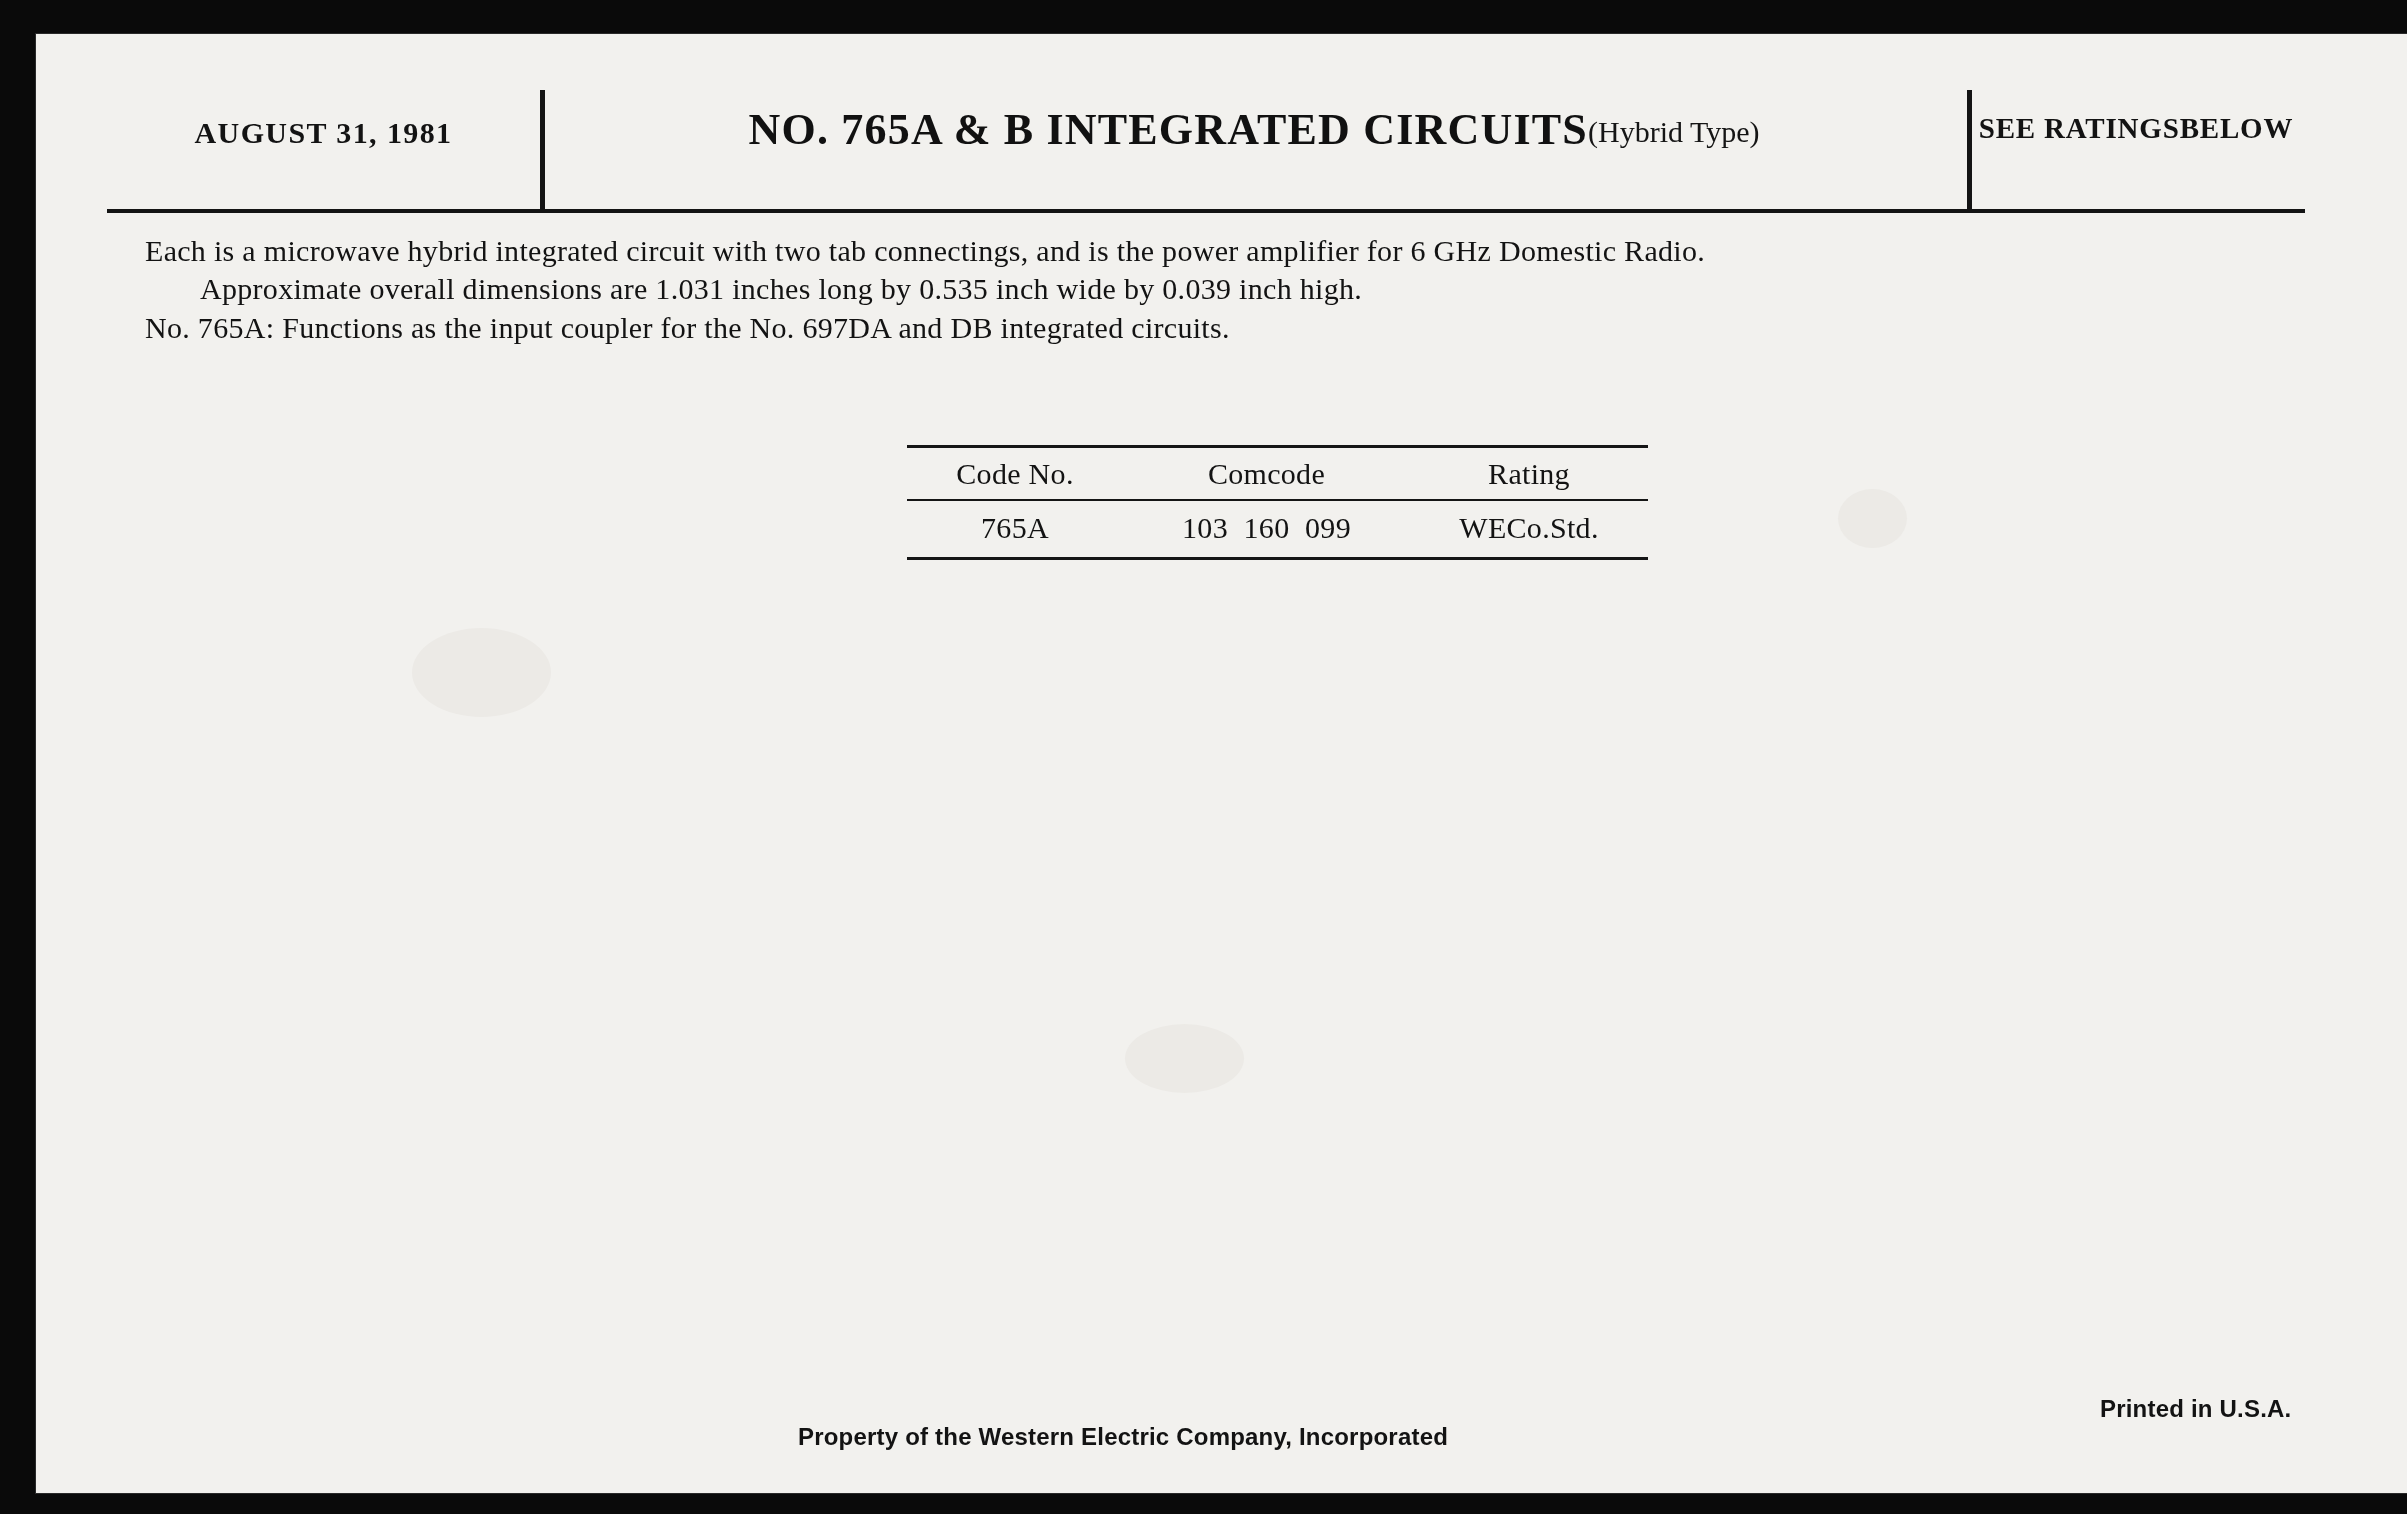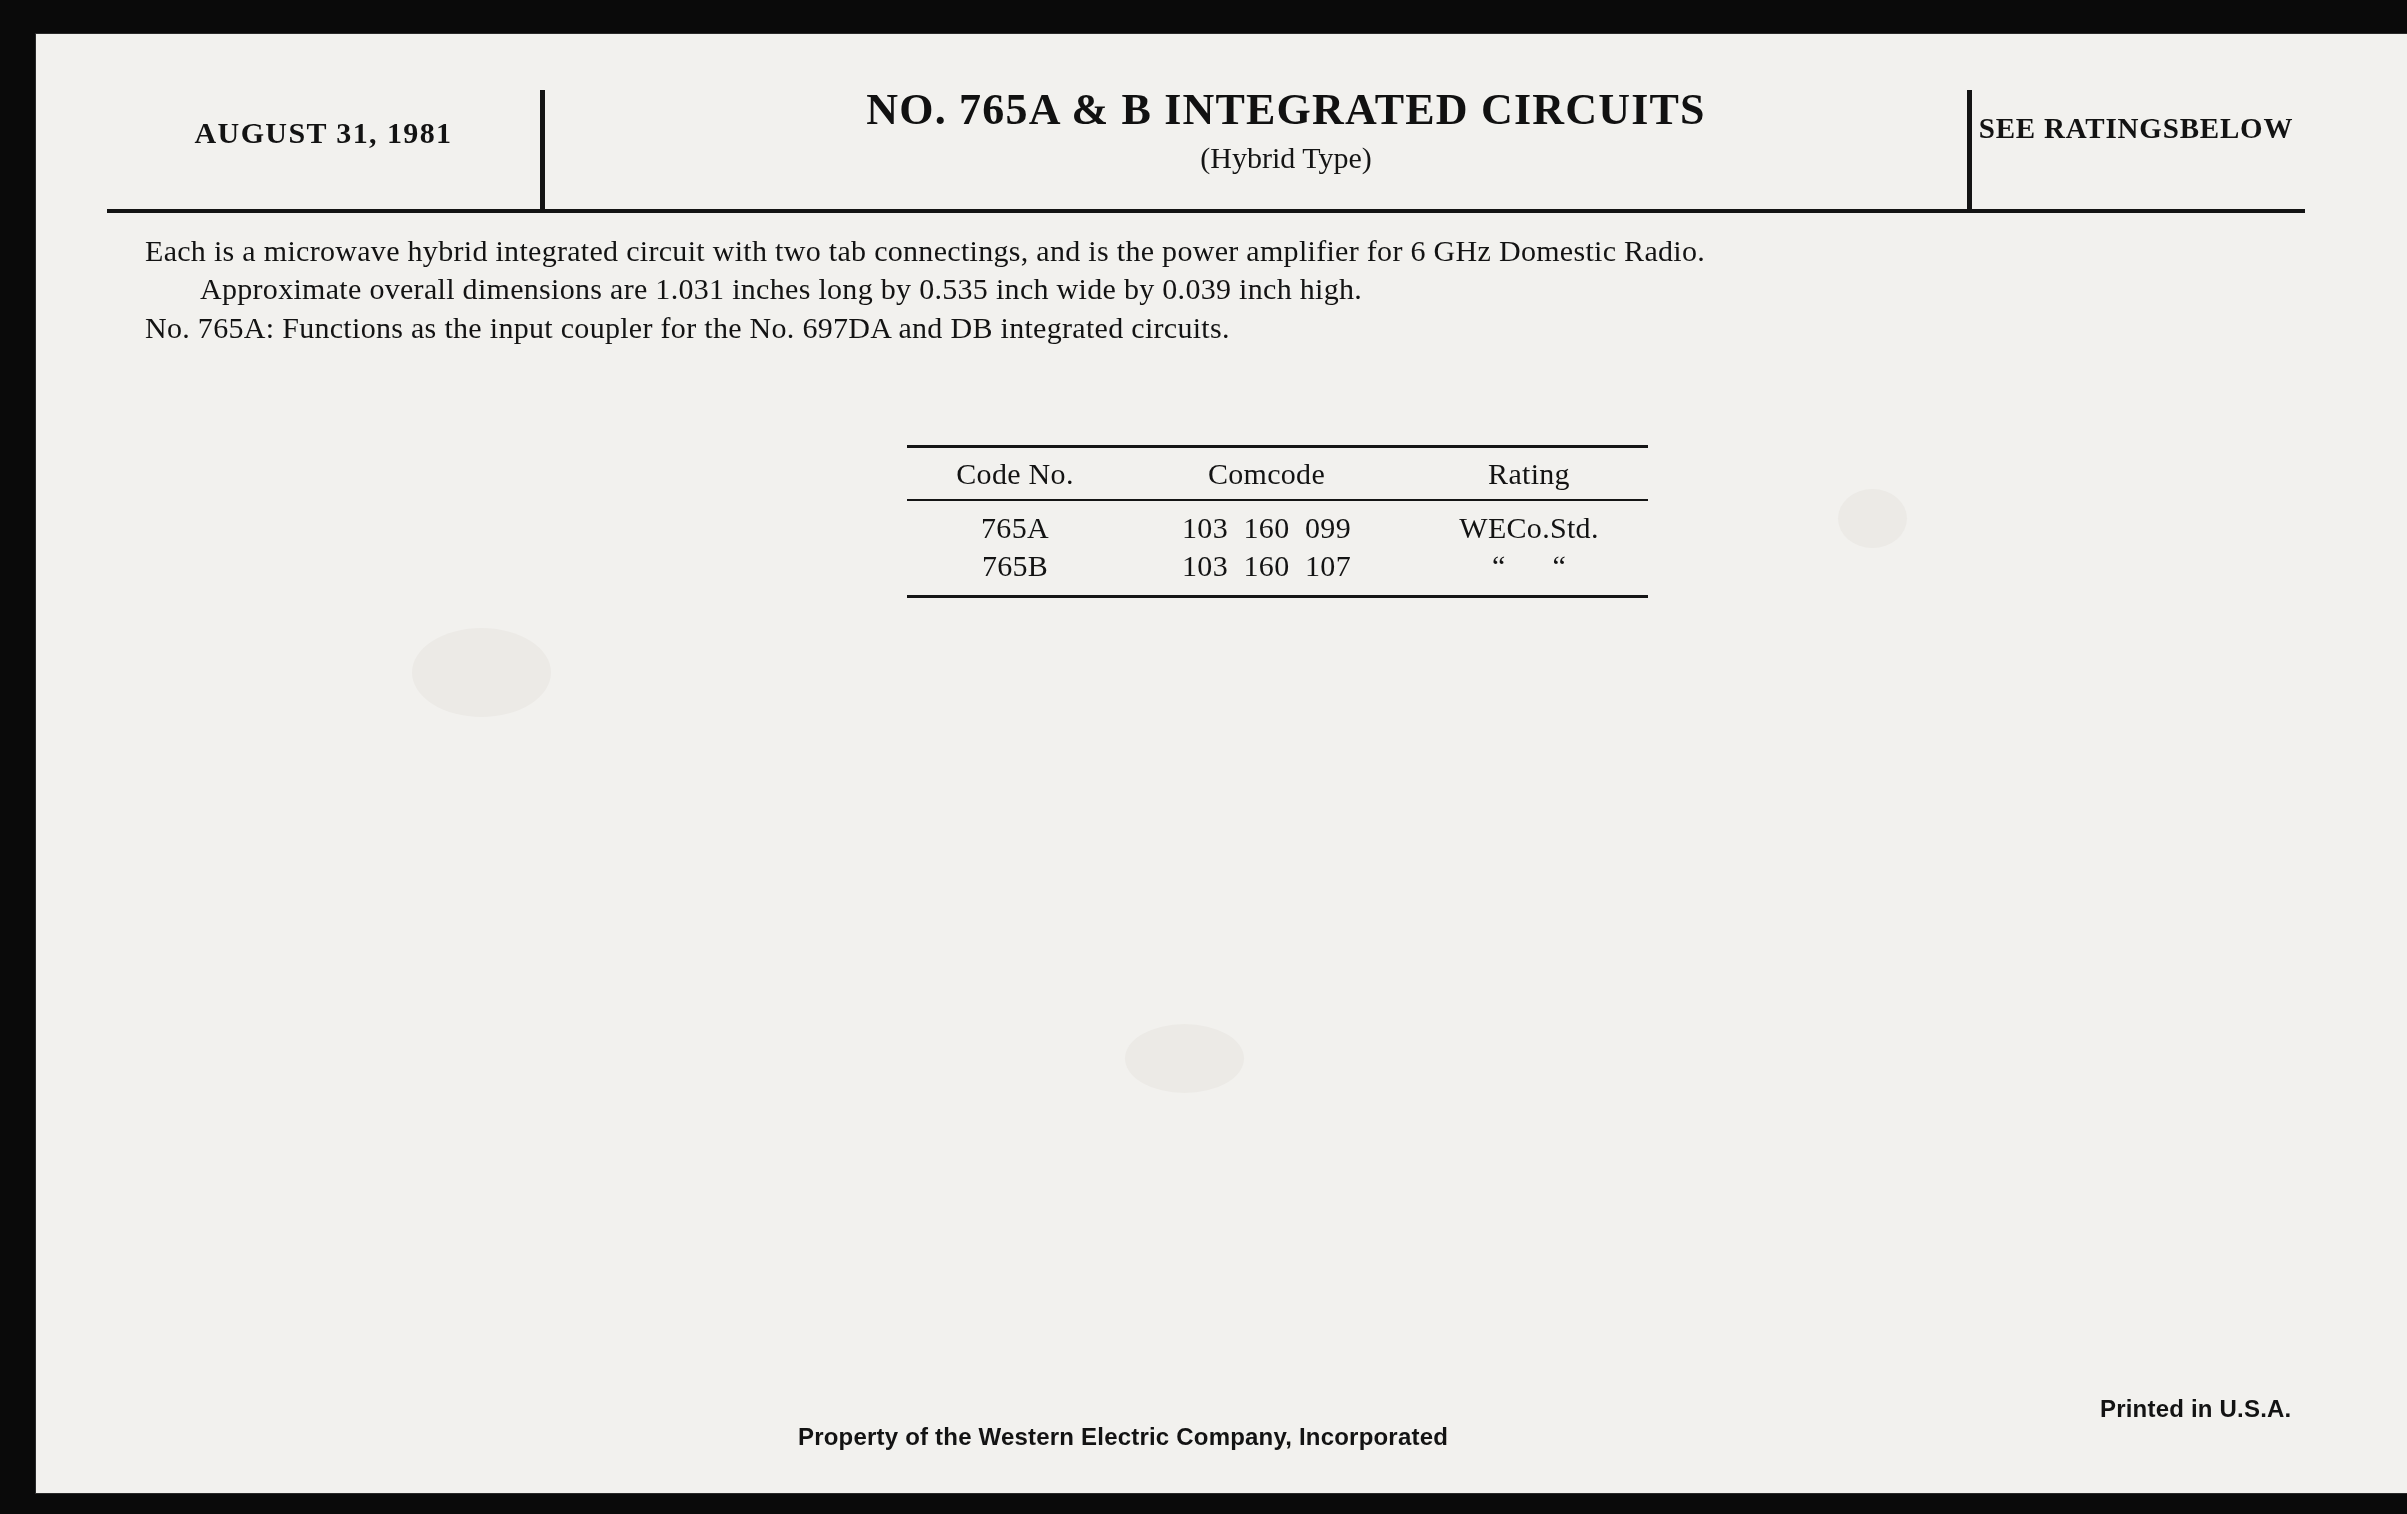--- a/index.html
+++ b/index.html
@@ -88,26 +88,25 @@
     padding-bottom: 6px;
   }
 
   .title-cell {
     position: absolute;
     left: 433px;
     top: 0;
     width: 1428px;
     height: 147px;
     display: flex;
-    flex-direction: column;
+    flex-direction: row;
     align-items: center;
     justify-content: center;
     padding-bottom: 13px;
     box-sizing: border-box;
-    margin-left: 32px;
   }
   .title-main {
     font-family: "Liberation Serif", serif;
     font-weight: bold;
     font-size: 44px;
     letter-spacing: 1.2px;
     color: #111;
     white-space: nowrap;
   }
   .title-sub {
@@ -269,25 +268,20 @@
         <div class="c col-comcode">Comcode</div>
         <div class="c col-rating">Rating</div>
       </div>
       <div class="tbl-rule thin"></div>
       <div class="tbl-body">
         <div class="tbl-row">
           <div class="c col-code">765A</div>
           <div class="c col-comcode">103  160  099</div>
           <div class="c col-rating">WECo.Std.</div>
         </div>
-        <div class="tbl-row">
-          <div class="c col-code">765B</div>
-          <div class="c col-comcode">103  160  107</div>
-          <div class="c col-rating">“      “</div>
-        </div>
       </div>
       <div class="tbl-rule"></div>
     </div>
 
     <div class="footer-left">Property of the Western Electric Company, Incorporated</div>
     <div class="footer-right">Printed in U.S.A.</div>
 
   </div>
 </div>
 

